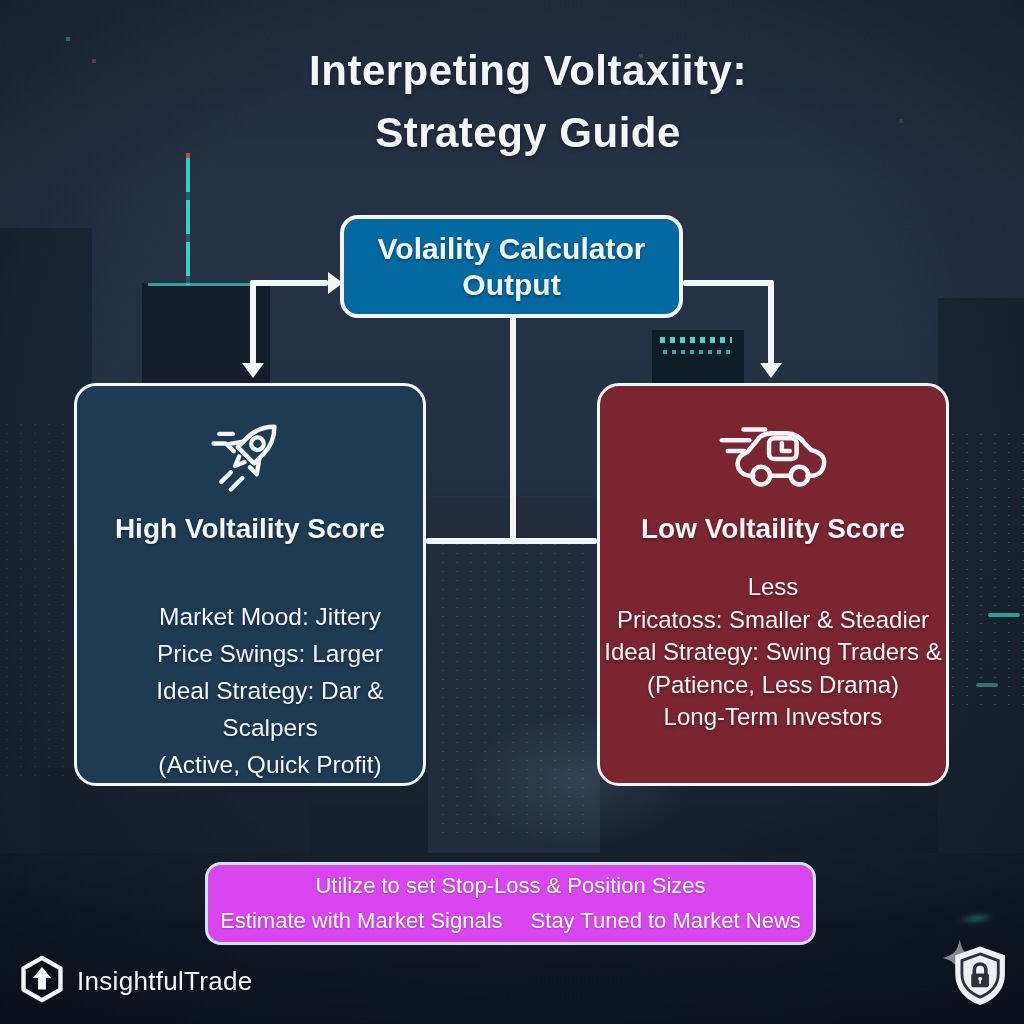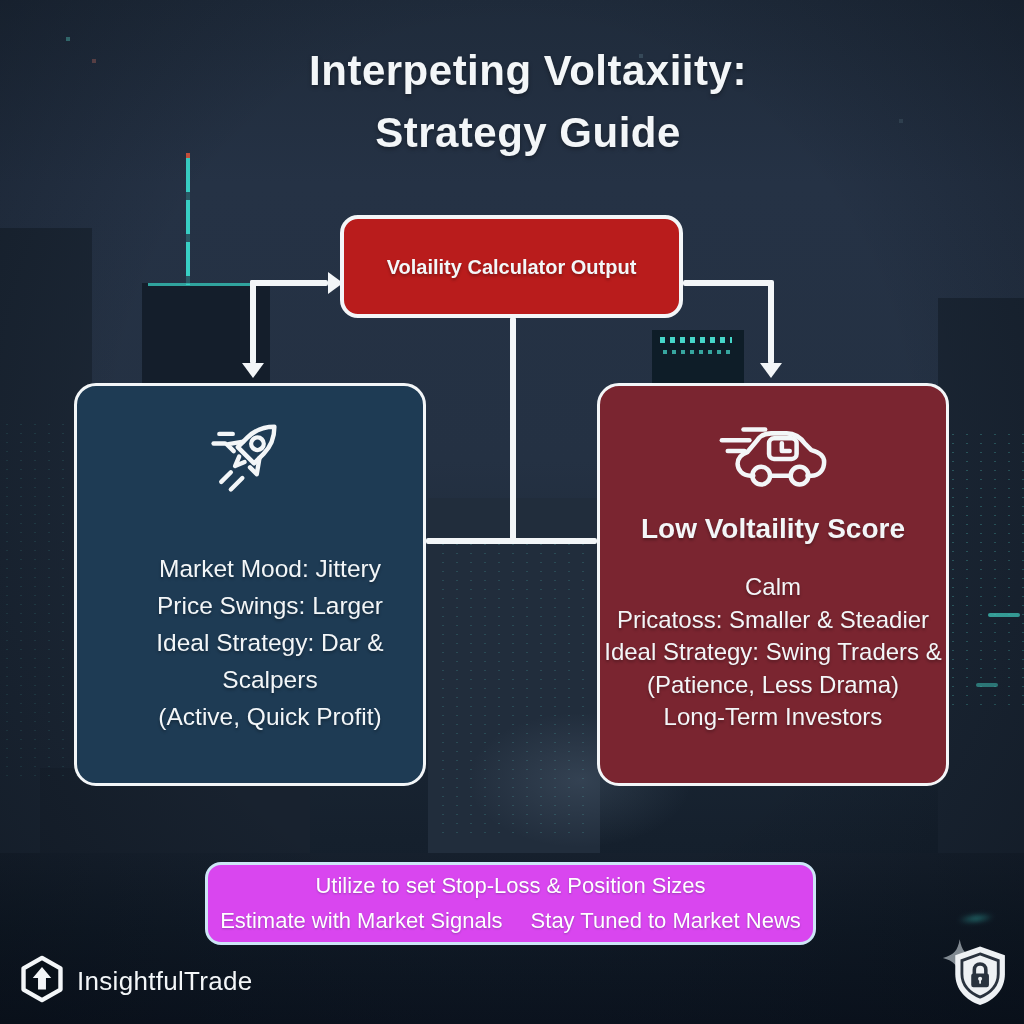--- a/index.html
+++ b/index.html
@@ -61,23 +61,23 @@
   .c-right-v { left:768px; top:280px; width:6px;  height:84px; }
   .c-mid-v   { left:510px; top:317px; width:6px;  height:226px; }
   .c-mid-h   { left:426px; top:538px; width:171px; height:6px; }
   .arr { position:absolute; width:0; height:0; }
   .arr-right { left:328px; top:272px; border-top:11px solid transparent; border-bottom:11px solid transparent; border-left:15px solid #f3f6f8; }
   .arr-down-left  { left:242px; top:363px; border-left:11px solid transparent; border-right:11px solid transparent; border-top:15px solid #f3f6f8; }
   .arr-down-right { left:760px; top:363px; border-left:11px solid transparent; border-right:11px solid transparent; border-top:15px solid #f3f6f8; }
 
   
   .calc-box { position:absolute; left:340px; top:215px; width:343px; height:103px;
-    background:#b91c1c; border:4px solid #f3f6f8; border-radius:18px;
+    background:#0369a1; border:4px solid #f3f6f8; border-radius:18px;
     display:flex; align-items:center; justify-content:center; text-align:center;
-    font-size:20px; font-weight:700; line-height:36px; padding:0 14px;
+    font-size:30px; font-weight:700; line-height:36px; padding:0 14px;
     text-shadow:0 2px 3px rgba(0,0,0,.3); }
   .score-box { position:absolute; top:383px; width:352px; height:403px;
     border:3px solid #f3f6f8; border-radius:22px; text-align:center;
     text-shadow:0 2px 3px rgba(0,0,0,.3); }
   .high-box { left:74px;  background:#1e3b54; }
   .low-box  { left:597px; background:#7a2530; }
   .box-icon { display:flex; align-items:center; justify-content:center; }
   .high-box .box-icon { margin-top:24px; height:90px; }
   .low-box  .box-icon { margin-top:32px; height:76px; }
   .box-title { margin-top:10px; font-size:28px; font-weight:700; line-height:38px; }
@@ -156,20 +156,21 @@
           <path d="M36 42 L26 56 L36 56"></path>
           <path d="M60 42 L70 56 L60 56"></path>
           <path d="M44 56 L48 66 L52 56"></path>
         </g>
         <path d="M16 26 H30"></path>
         <path d="M10 36 H22"></path>
         <path d="M18 76 L28 66"></path>
         <path d="M28 84 L40 72"></path>
       </svg>
     </div>
+    <div class="box-title">High Voltaility Score</div>
     <div class="box-body high-body">
       <div class="body-line">Market Mood: Jittery</div>
       <div class="body-line">Price Swings: Larger</div>
       <div class="body-line">Ideal Strategy: Dar &amp; Scalpers</div>
       <div class="body-line">(Active, Quick Profit)</div>
     </div>
   </div>
 
   <div class="score-box low-box">
     <div class="box-icon">
@@ -180,21 +181,21 @@
         <path d="M40 57 H37 C29 57 24 51 24 45 C24 39 28 35 34 33 L44 21 C47 16 52 14 58 14 H74 C82 14 88 18 93 25 L99 31 C107 33 112 37 112 43 C112 51 107 57 99 57 H95"></path>
         <rect x="56" y="19" width="28" height="21" rx="5"></rect>
         <path d="M69 24 L69 32 L77 32"></path>
         <circle cx="48" cy="57" r="9"></circle>
         <circle cx="87" cy="57" r="9"></circle>
         <path d="M58 57 H77"></path>
       </svg>
     </div>
     <div class="box-title">Low Voltaility Score</div>
     <div class="box-body low-body">
-      <div class="body-line">Calm</div>
+      <div class="body-line">Less</div>
       <div class="body-line">Pricatoss: Smaller &amp; Steadier</div>
       <div class="body-line">Ideal Strategy: Swing Traders &amp;</div>
       <div class="body-line">(Patience, Less Drama)</div>
       <div class="body-line">Long-Term Investors</div>
     </div>
   </div>
 
   <div class="note-box">
     <div class="note-line">Utilize to set Stop-Loss &amp; Position Sizes</div>
     <div class="note-line2">

